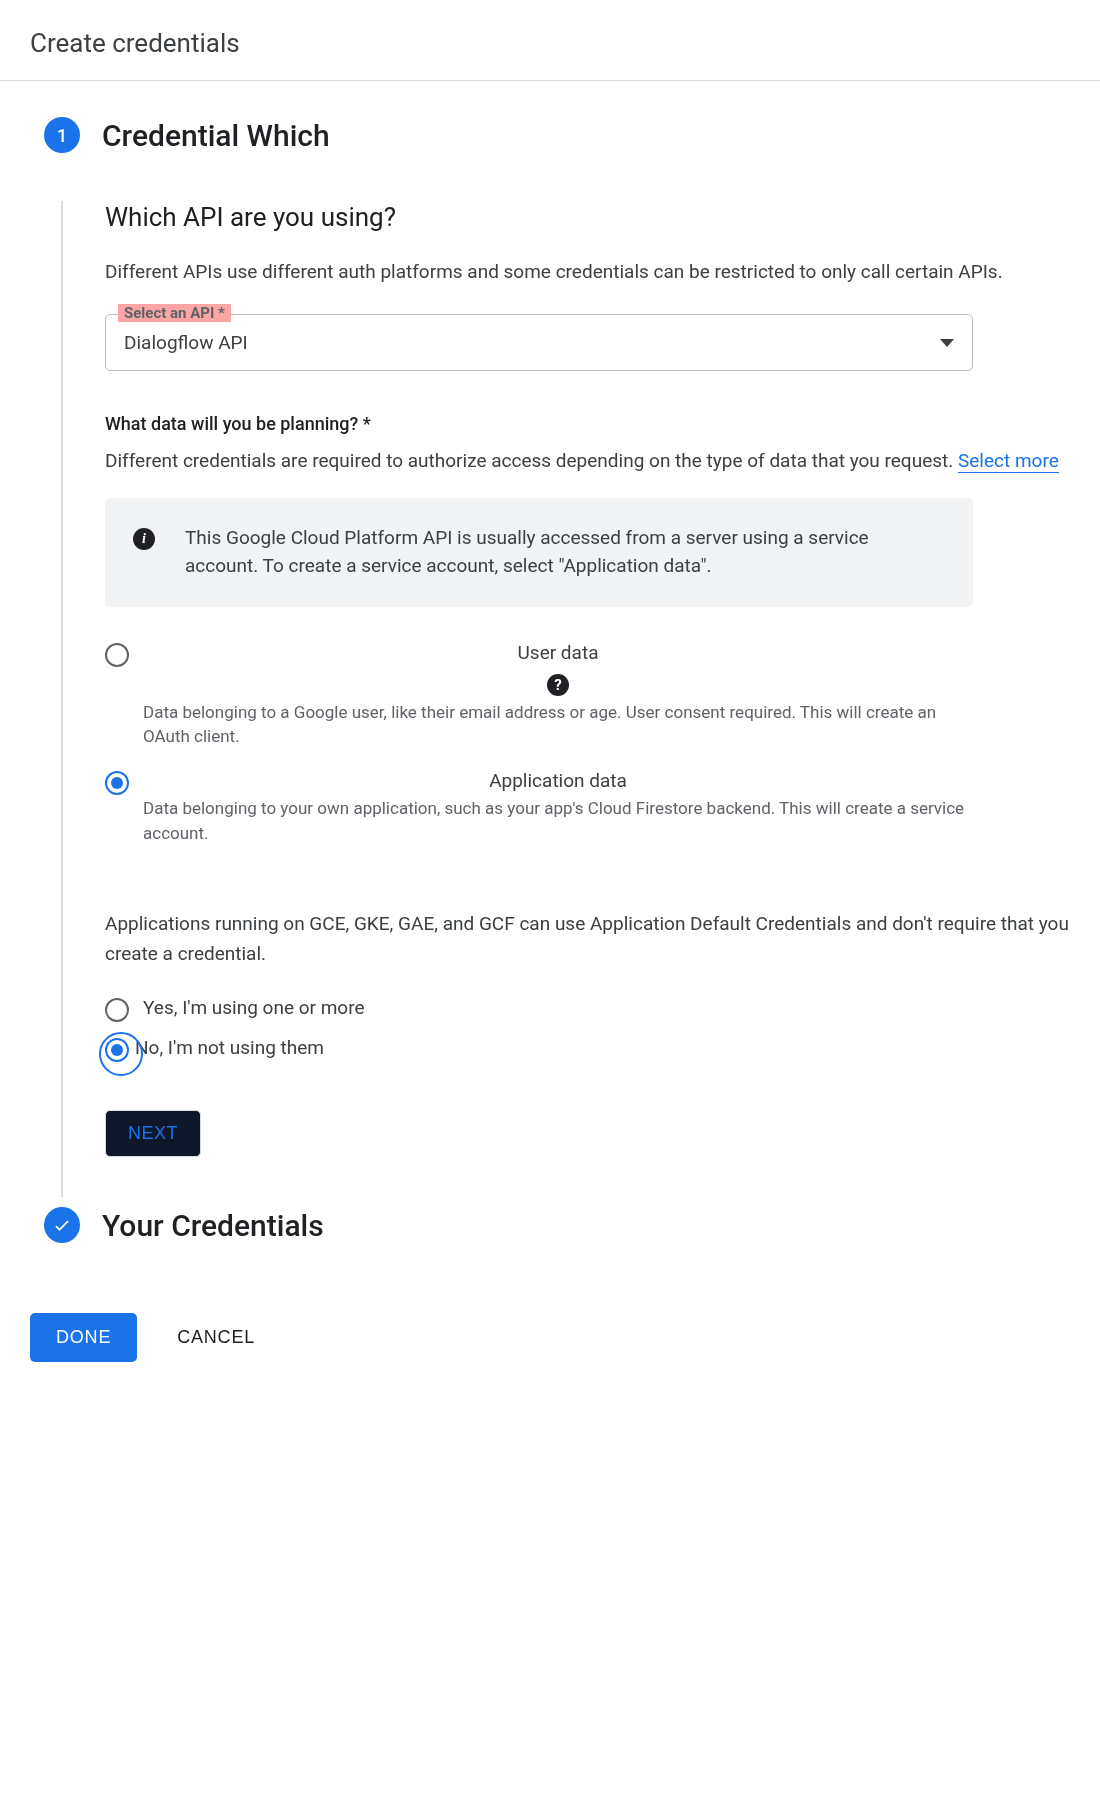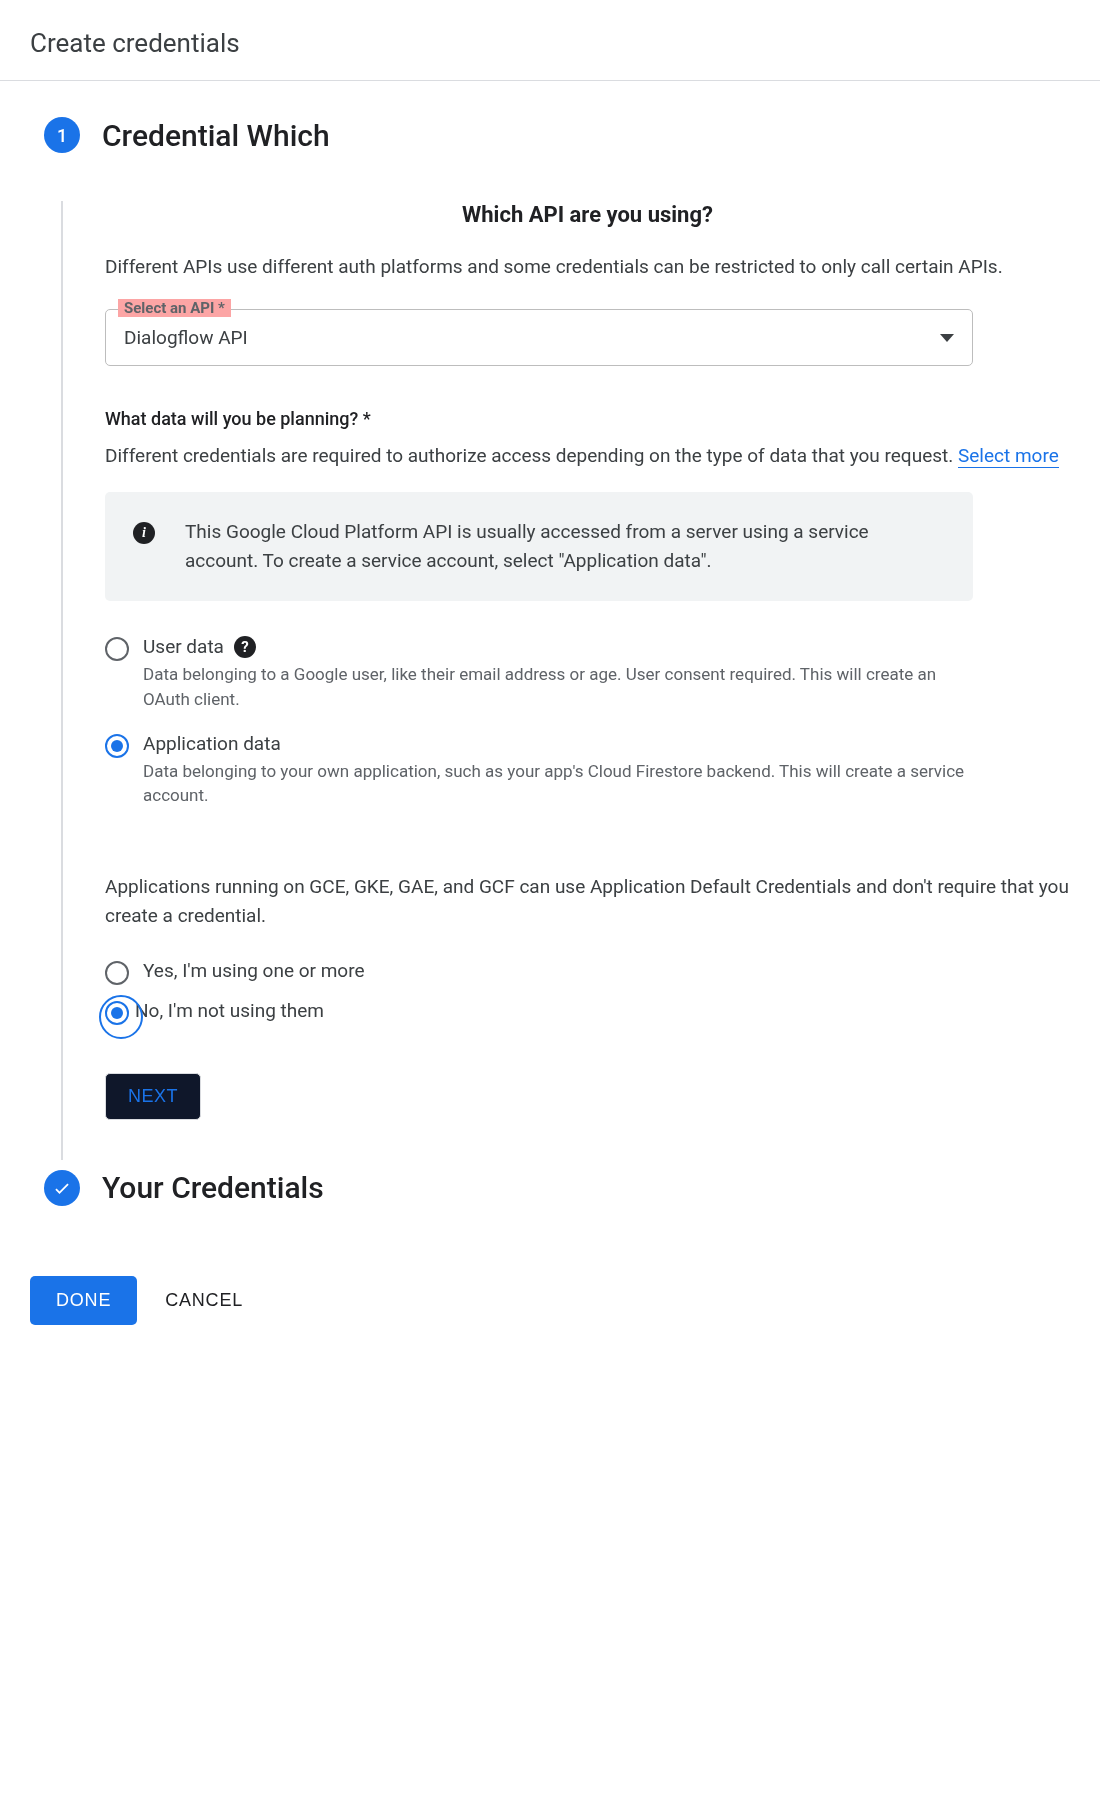--- a/index.html
+++ b/index.html
@@ -5,48 +5,48 @@
     * { box-sizing: border-box; margin: 0; padding: 0; }
     body { font-family: Roboto, "Helvetica Neue", Arial, sans-serif; color: #202124; background: #fff; width: 1100px; }
     .header { padding: 28px 30px 22px; border-bottom: 1px solid #dadce0; }
     .header-title { font-size: 26px; font-weight: 400; color: #3c4043; }
     .container { padding: 36px 30px 30px 44px; }
     .step-row { display: flex; align-items: center; gap: 22px; margin-bottom: 48px; }
     .step-circle { width: 36px; height: 36px; border-radius: 50%; background: #1a73e8; color: #fff; display: flex; align-items: center; justify-content: center; font-size: 18px; font-weight: 500; flex-shrink: 0; }
     .step-circle.check { background: #1a73e8; }
     .step-title { font-size: 30px; font-weight: 500; color: #202124; }
     .step-body { margin-left: 17px; border-left: 2px solid #dadce0; padding-left: 42px; padding-bottom: 40px; }
-    .q-heading { font-size: 22px; font-weight: 700; margin-bottom: 22px; line-height: 1.3; text-align: center; }
+    .q-heading { font-size: 26px; font-weight: 400; margin-bottom: 22px; line-height: 1.3; }
     .desc { font-size: 19px; font-weight: 400; color: #3c4043; line-height: 1.55; margin-bottom: 28px; }
     .select-wrapper { position: relative; border: 1px solid #bdbdbd; border-radius: 5px; padding: 0; margin-bottom: 42px; width: 100%; max-width: 868px; }
     .select-label { position: absolute; top: -11px; left: 12px; background: #fca5a5; padding: 0 6px; font-size: 15px; color: #5f6368; font-weight: 700; }
     .select-value { padding: 16px 18px; font-size: 19px; color: #3c4043; display: flex; justify-content: space-between; align-items: center; cursor: pointer; }
     .dropdown-arrow { width: 0; height: 0; border-left: 7px solid transparent; border-right: 7px solid transparent; border-top: 8px solid #3c4043; }
     .sub-label { font-size: 18px; font-weight: 500; margin-bottom: 12px; color: #202124; }
     .desc-inline { font-size: 19px; color: #3c4043; line-height: 1.55; margin-bottom: 22px; }
     .link { color: #1a73e8; text-decoration: none; border-bottom: 1px solid #1a73e8; cursor: pointer; }
     .info-box { background: #f1f3f4; border-radius: 5px; padding: 26px 28px; display: flex; gap: 30px; align-items: flex-start; margin-bottom: 34px; max-width: 868px; }
     .info-icon { width: 22px; height: 22px; border-radius: 50%; background: #202124; color: #fff; display: flex; align-items: center; justify-content: center; font-size: 14px; font-weight: 700; font-style: italic; font-family: Georgia, serif; flex-shrink: 0; margin-top: 4px; }
     .info-text { font-size: 19px; color: #3c4043; line-height: 1.5; }
     .radio-row { display: flex; gap: 14px; align-items: flex-start; margin-bottom: 20px; }
     .radio-row.tight { margin-bottom: 14px; }
     .radio-outer { width: 24px; height: 24px; border: 2px solid #5f6368; border-radius: 50%; flex-shrink: 0; margin-top: 2px; display: flex; align-items: center; justify-content: center; cursor: pointer; background: #fff; }
     .radio-outer.selected { border-color: #1a73e8; }
     .radio-inner { width: 12px; height: 12px; border-radius: 50%; background: #1a73e8; }
-    .radio-label-row { display: flex; align-items: center; gap: 10px; }
+    .radio-label-row { display: flex; align-items: center; gap: 10px; flex-direction: column; }
     .radio-label { font-size: 19px; color: #3c4043; }
     .help-icon { width: 22px; height: 22px; border-radius: 50%; background: #202124; color: #fff; display: flex; align-items: center; justify-content: center; font-size: 15px; font-weight: 700; cursor: pointer; }
     .radio-sub { font-size: 17px; color: #5f6368; line-height: 1.45; margin-top: 4px; max-width: 830px; }
     .section-gap { height: 44px; }
     .focus-ring { position: relative; }
     .focus-ring::before { content: ""; position: absolute; left: -8px; top: -8px; width: 40px; height: 40px; border: 2px solid #1a73e8; border-radius: 50%; }
     .next-btn { margin-top: 34px; display: inline-block; padding: 12px 22px; border: 1px solid #dadce0; border-radius: 5px; color: #1a73e8; font-size: 18px; font-weight: 500; letter-spacing: 0.5px; cursor: pointer; background: #0f172a; }
     .step2-row { display: flex; align-items: center; gap: 22px; margin-top: 10px; margin-bottom: 40px; }
     .check-svg { width: 20px; height: 20px; }
-    .bottom-actions { display: flex; gap: 28px; align-items: center; padding: 0 30px 30px 30px; }
+    .bottom-actions { display: flex; gap: 40px; align-items: center; padding: 0 30px 30px 30px; }
     .done-btn { background: #1a73e8; color: #fff; border: none; padding: 14px 26px; border-radius: 5px; font-size: 18px; font-weight: 500; letter-spacing: 0.8px; cursor: pointer; }
     .cancel-btn { background: none; border: none; color: #202124; font-size: 18px; font-weight: 500; letter-spacing: 0.8px; cursor: pointer; }
   </style>
 </head>
 <body>
 
 <div class="header">
   <div class="header-title">Create credentials</div>
 </div>
 

